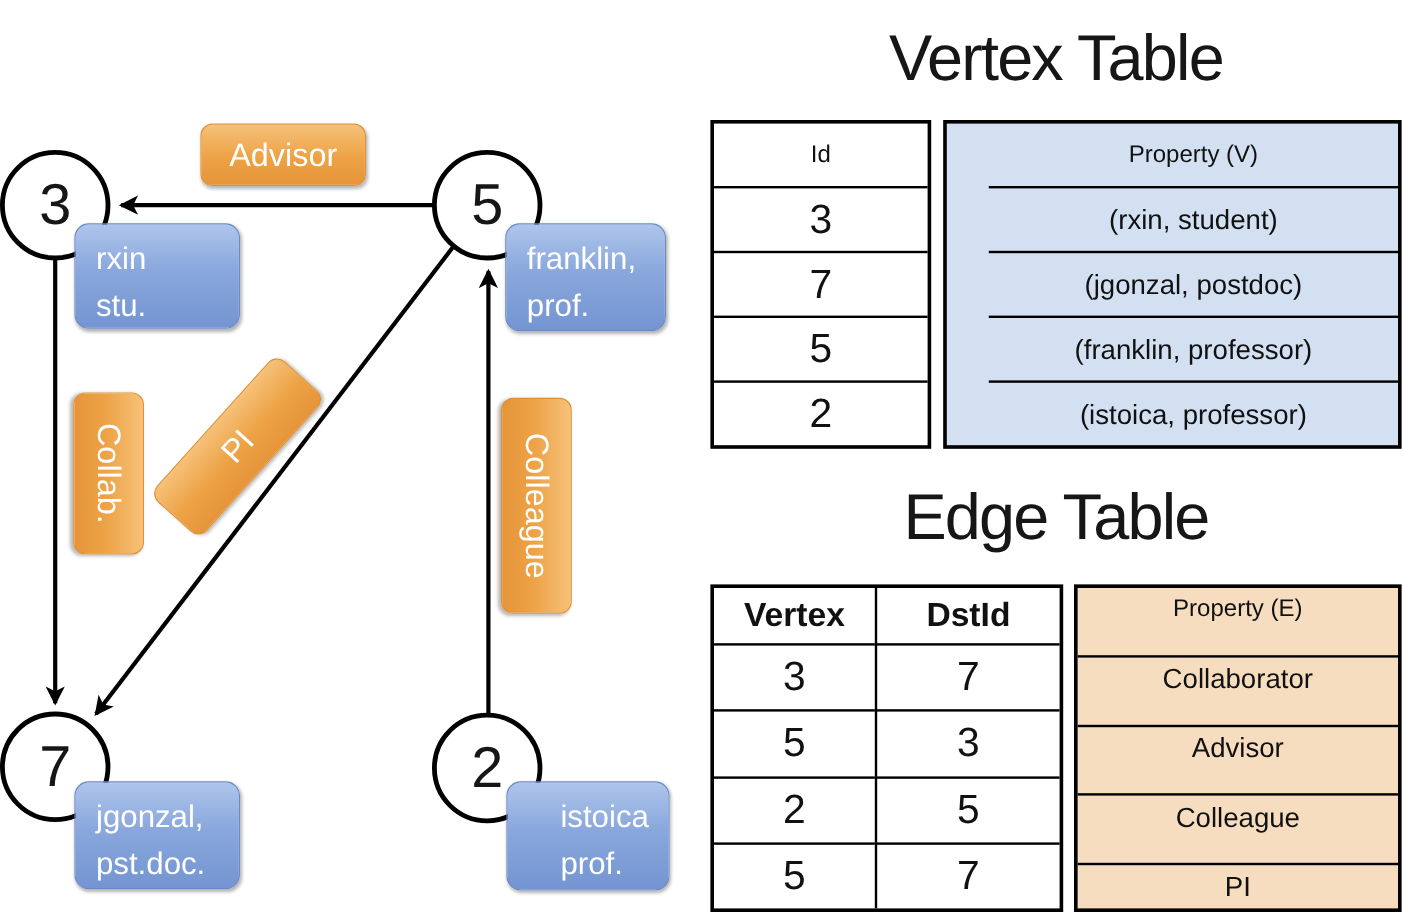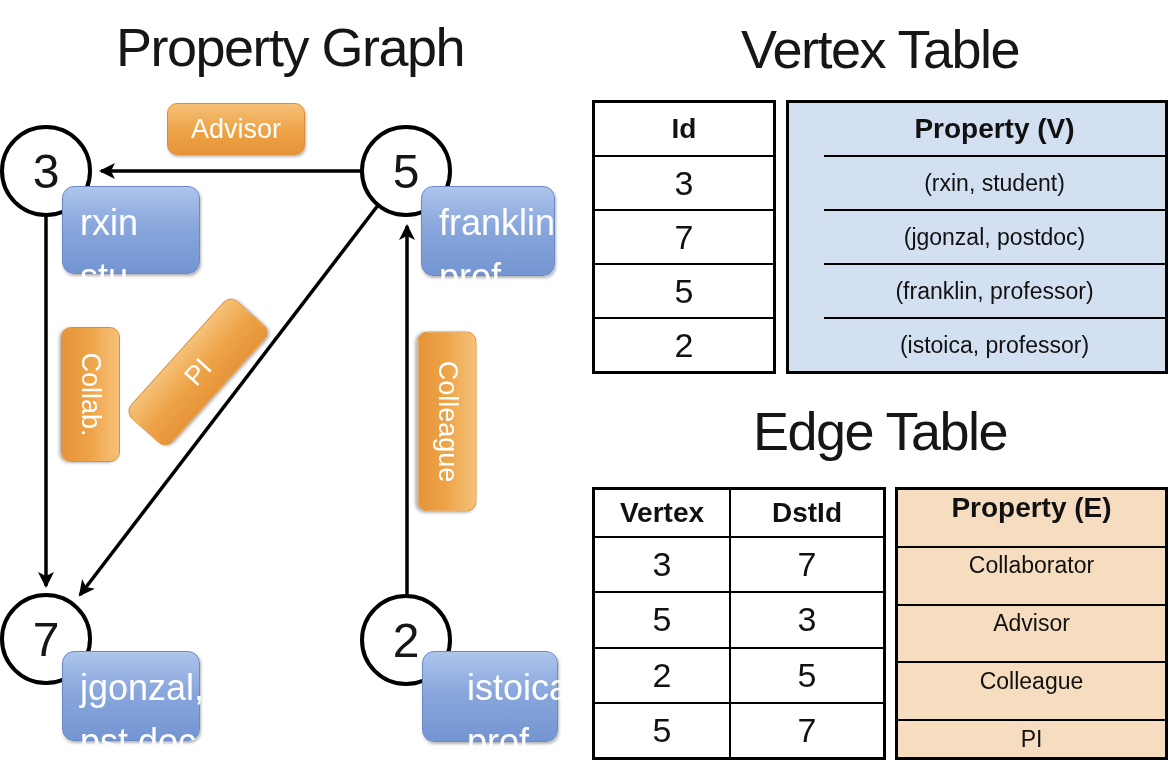--- a/index.html
+++ b/index.html
@@ -24,44 +24,43 @@
     background:linear-gradient(#f6c179,#eda245 55%,#e6943a);
     border:1.5px solid #de8f33;border-radius:10px;
     box-shadow:1px 2px 3px rgba(0,0,0,0.28);
     color:#fff;font-size:27px;
     display:flex;align-items:center;justify-content:center;white-space:nowrap;
   }
   .vlabel{
     background:linear-gradient(#aec5ec,#89a7dc 45%,#7495d2);
     border:1.5px solid #6b89c4;border-radius:12px;
     box-shadow:1px 2px 3px rgba(0,0,0,0.3);
-    color:#fff;font-size:36px;line-height:1.5;
+    color:#fff;font-size:26px;line-height:1.5;
     padding:9px 8px 0 17px;
   }
   
   .tbl{border:3px solid #000;display:flex;flex-direction:column;background:#fff;}
   .tbl .row{flex:1;display:flex;align-items:center;justify-content:center;
     border-top:2.5px solid #000;font-size:23px;white-space:nowrap;}
   .tbl .row:first-child{border-top:none;}
-  .tbl .row.hdr{font-weight:bold;font-size:28px;}
+  .tbl .row.hdr{font-weight:normal;font-size:20px;}
   .tbl .num{font-size:34px;}
   .blue-fill{background:#d3e0f2;}
   .tan-fill{background:#f6ddc0;}
   .tbl2{border:3px solid #000;display:grid;grid-template-columns:134px 1fr;background:#fff;}
   .tbl2 .cell{display:flex;align-items:center;justify-content:center;
     border-top:2.5px solid #000;font-size:34px;}
   .tbl2 .cell.c2{border-left:2.5px solid #000;}
   .tbl2 .cell.hdr{font-weight:bold;font-size:28px;}
 </style>
 </head>
 <body>
 
 <div id="canvas">
 
-  <div class="abs big-title" style="left:30px;top:16px;width:520px;">Property Graph</div>
 
   <svg id="graph-svg" width="585" height="760" viewBox="0 0 585 760">
     <defs>
       <marker id="arrow" markerUnits="userSpaceOnUse" markerWidth="22" markerHeight="20" refX="14" refY="8" orient="auto">
         <path d="M0,0 L16,8 L0,16 L4,8 Z" fill="#000"></path>
       </marker>
     </defs>
 
     <line x1="372" y1="171" x2="101" y2="171" stroke="#000" stroke-width="3.5" marker-end="url(#arrow)"></line>
 

